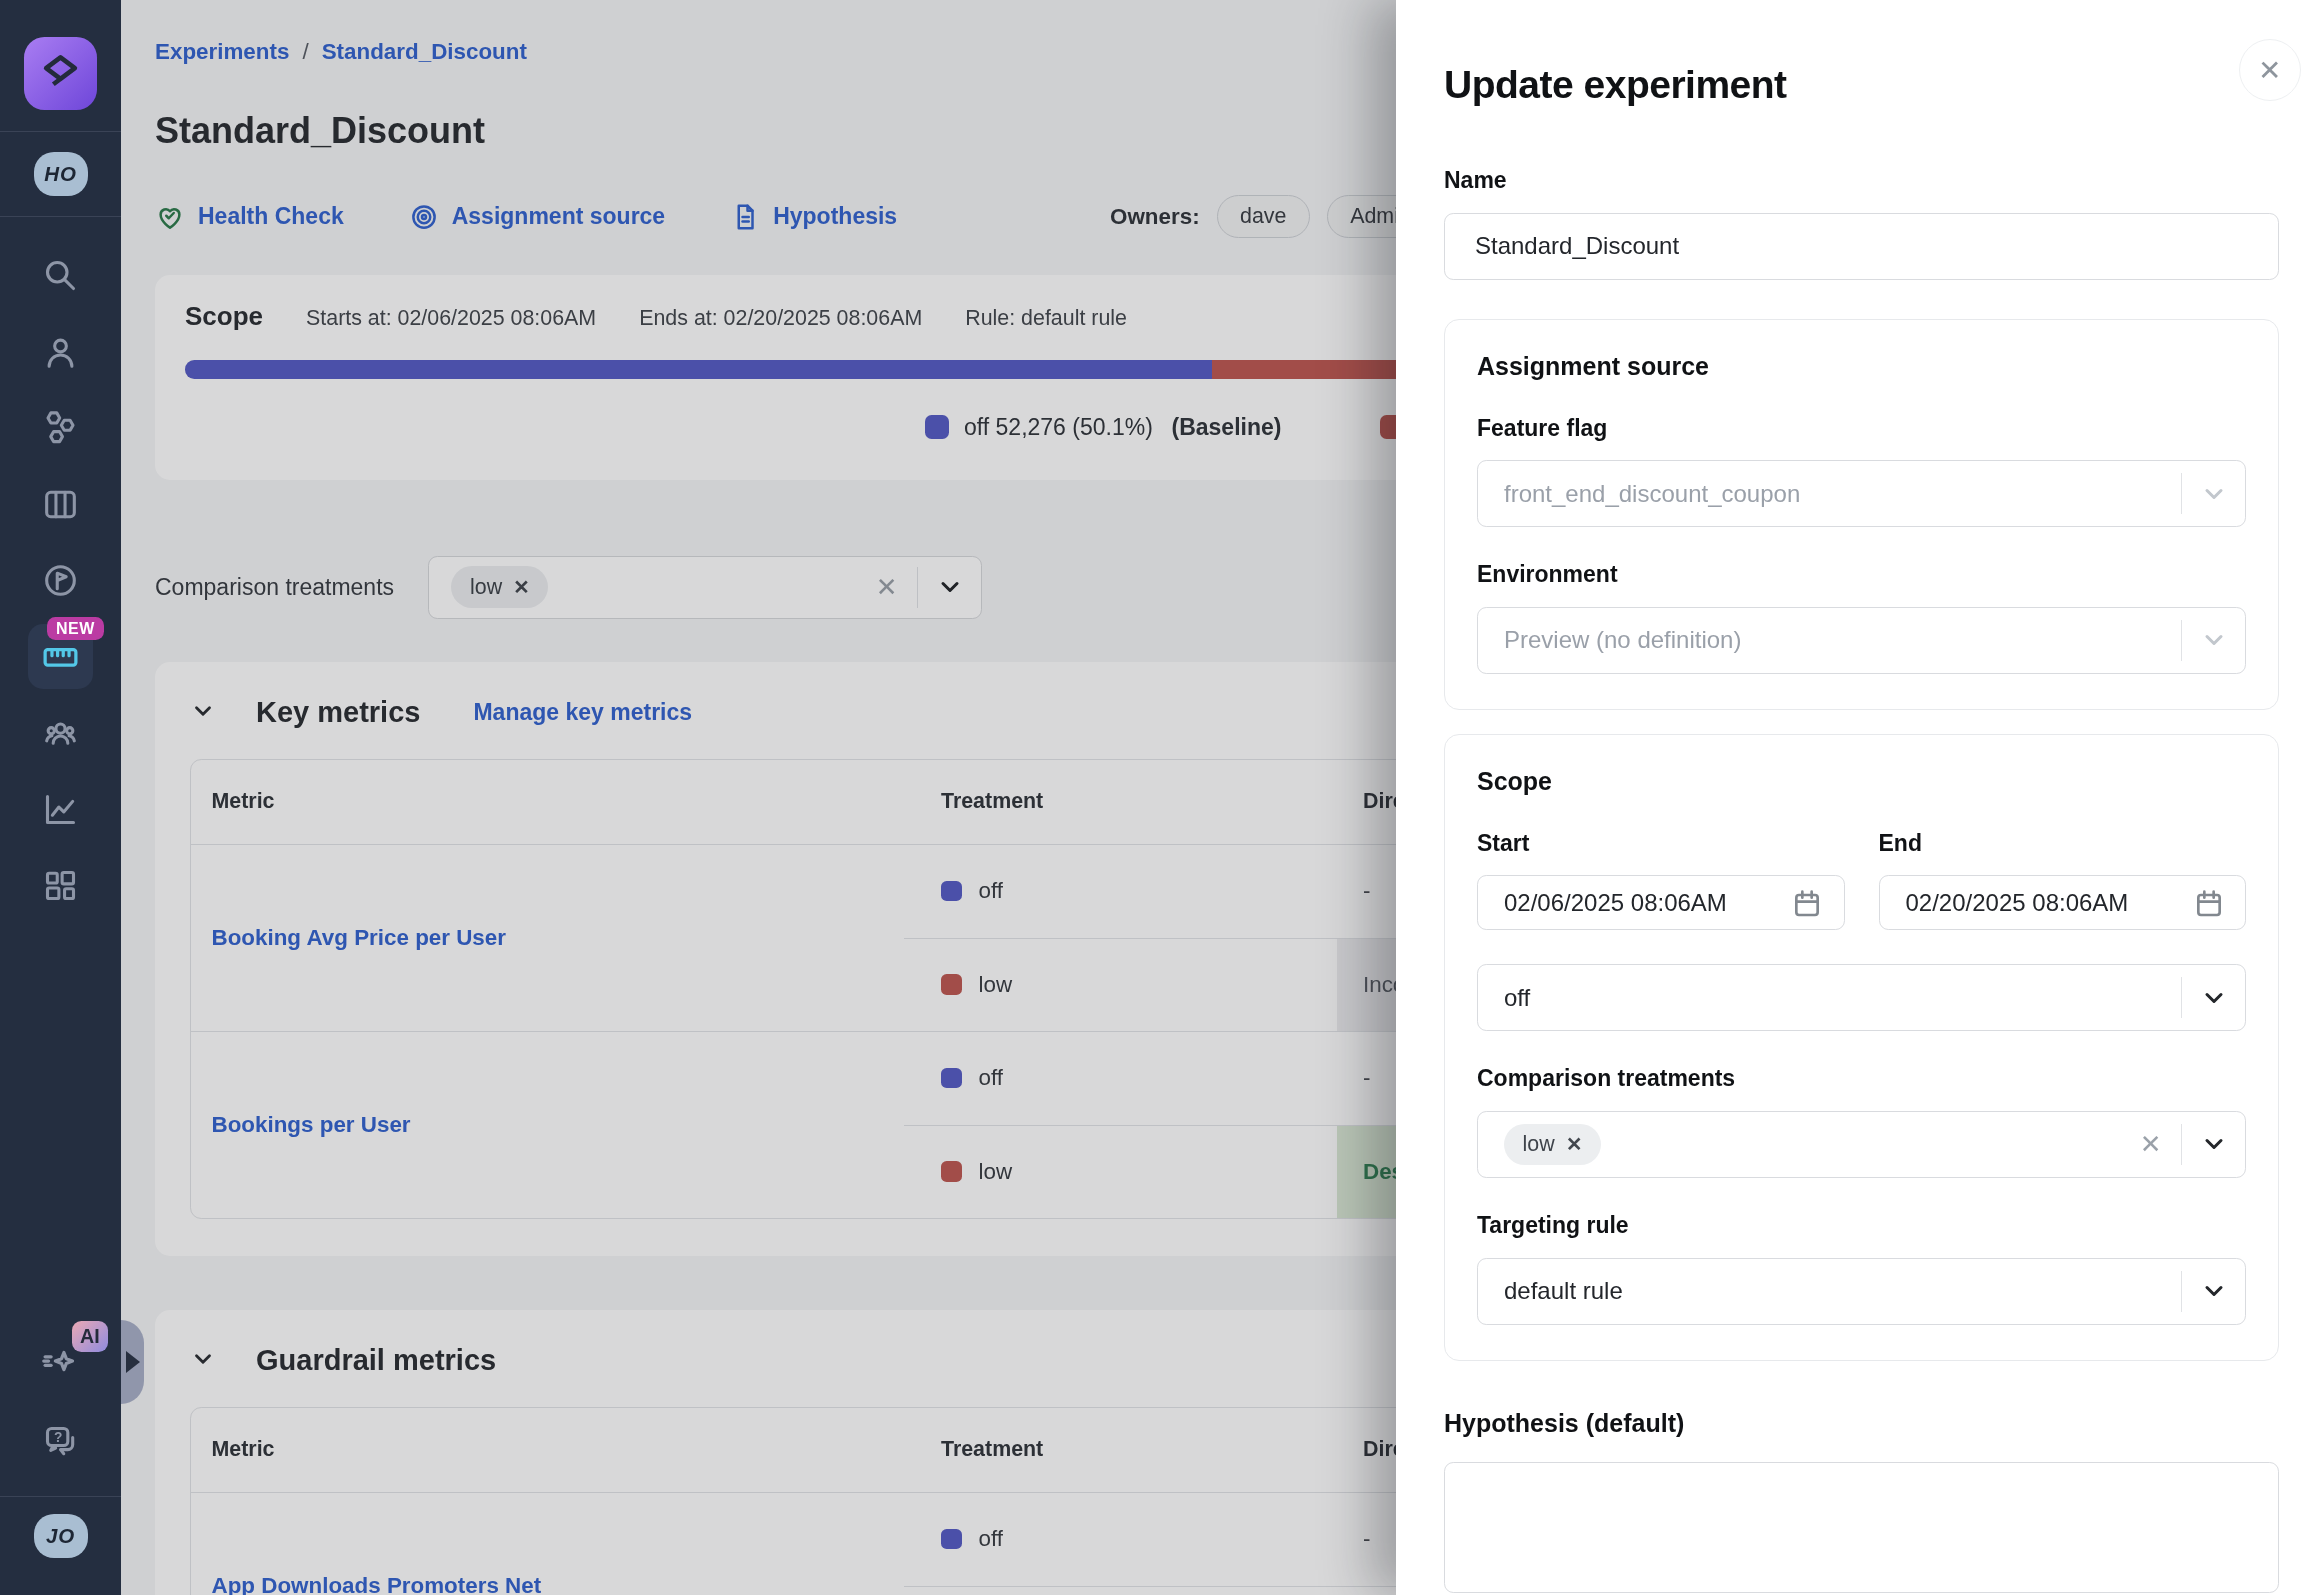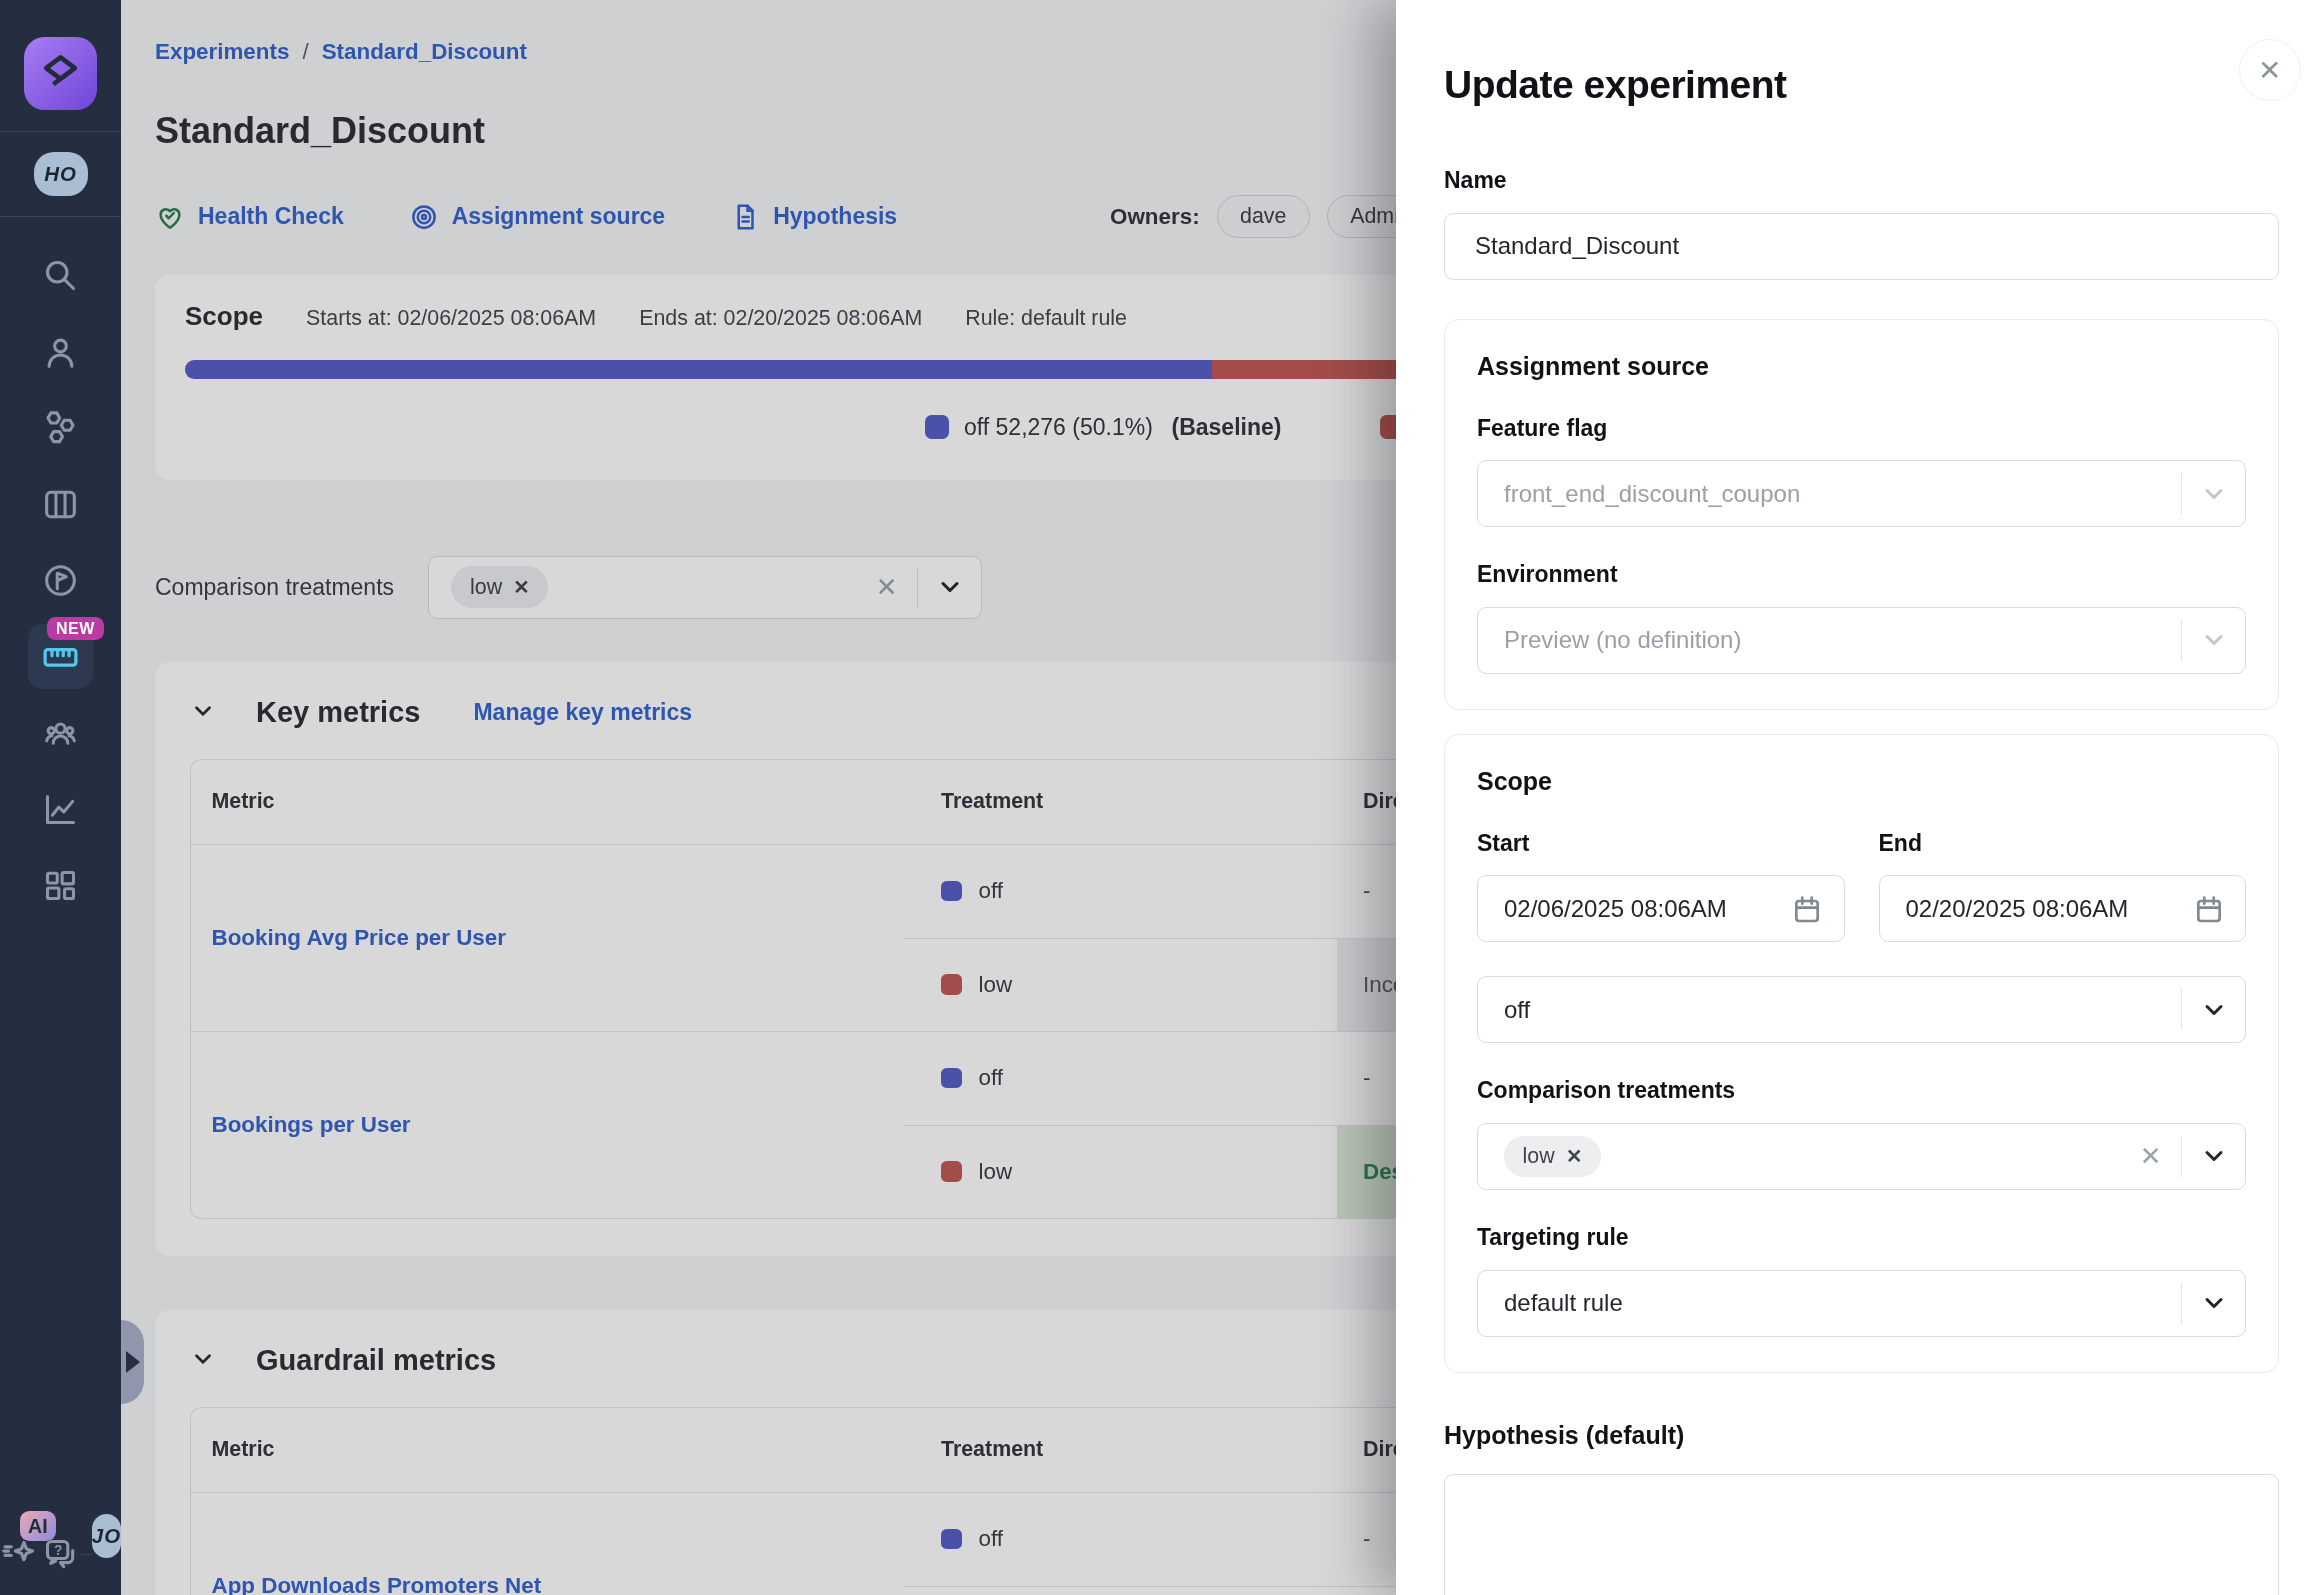--- a/index.html
+++ b/index.html
@@ -11,21 +11,21 @@
   .sidebar { position:absolute; left:0; top:0; width:121px; height:100%; background:#242e40; z-index:40; display:flex; flex-direction:column; align-items:center; }
   .logo { margin-top:37px; width:73px; height:73px; border-radius:20.5px; background:linear-gradient(135deg,#a97df2,#6e46d9); display:flex; align-items:center; justify-content:center; }
   .sb-divider { width:121px; height:0.9px; background:#3a4356; margin:20.5px 0; }
   .org-badge,.user-badge { width:54px; height:44px; border-radius:20px; background:#a9bed2; color:#1d2634; font-weight:bold; font-size:20.5px; display:flex; align-items:center; justify-content:center; letter-spacing:0.9px;font-style:italic; }
   .icon-btn { width:65px; height:65px; display:flex; align-items:center; justify-content:center; border-radius:15px; margin:5.6px 0; position:relative; }
   .icon-btn svg { stroke:#8d95a6; fill:none; stroke-width:1.9; stroke-linecap:round; stroke-linejoin:round; }
   .icon-btn.active { background:#2d3950; }
   .icon-btn.active svg { stroke:#53c8e8; }
   .new-badge { position:absolute; top:-7.5px; right:-11.2px; background:#bb3ba3; color:#ffffff; font-size:16px; font-weight:bold; padding:2.8px 9.3px; border-radius:8.4px; letter-spacing:0.5px; }
   .ai-badge { position:absolute; top:-11.2px; right:-15px; background:linear-gradient(135deg,#eba9b4,#8f8bdf); color:#242b3a; font-size:19.6px; font-weight:bold; padding:3.7px 8.4px; border-radius:9.3px; }
-  .sb-bottom { position:absolute; bottom:0; left:0; width:121px; display:flex; flex-direction:row; align-items:center;margin-top:24px; }
+  .sb-bottom { position:absolute; bottom:0; left:0; width:121px; display:flex; flex-direction:column; align-items:center;margin-top:24px; }
   .sb-bottom .sb-divider { margin:17px 0; }
   .sb-bottom .user-badge { margin-bottom:37px; }
 
   
   .handle { position:absolute; left:121px; top:1320px; width:23px; height:84px; background:#9096ab; border-radius:0 43px 43px 0; z-index:45; display:flex; align-items:center; justify-content:center; }
   .handle .tri { width:0; height:0; border-top:11.2px solid transparent; border-bottom:11.2px solid transparent; border-left:14px solid #272f3f; margin-left:1.9px; }
 
   
   .main { position:absolute; left:121px; top:0; right:0; bottom:0; background:#f5f6f7; overflow:hidden; }
   .content { position:relative; width:2144px; padding:39px 0 0 34px; }
@@ -97,21 +97,21 @@
   .d-card { margin-top:39px; border:1.4px solid #e7e9ec; border-radius:15px; padding:32px 32px 35px 32px; width:835px; }
   .d-card + .d-card { margin-top:24px; }
   .d-card-title { font-size:25px; font-weight:bold; color:#101215; margin-bottom:34px; }
   .group { margin-top:34px; }
   .group:first-of-type { margin-top:0; }
   .d-select { position:relative; width:100%; height:67px; border:1.4px solid #d9dbdf; border-radius:9.3px; background:#fff; display:flex; align-items:center; padding:0 149px 0 26px; font-size:24px; color:#23262b; }
   .d-select.disabled { color:#9aa0a9; }
   .d-select .sb-controls { right:0; }
   .d-select.disabled .sb-chev svg { stroke:#c2c7cd; }
   .dates { display:grid; grid-template-columns:1fr 1fr; column-gap:34px; }
-  .date-input { height:67px; border:1.4px solid #d9dbdf; border-radius:9.3px; display:flex; align-items:center; justify-content:space-between; padding:0 20.5px 0 26px; font-size:24px; color:#23262b; background:#fff; }
+  .date-input { height:55px; border:1.4px solid #d9dbdf; border-radius:9.3px; display:flex; align-items:center; justify-content:space-between; padding:0 20.5px 0 26px; font-size:24px; color:#23262b; background:#fff; }
   .date-input svg { stroke:#82888f; stroke-width:2; fill:none; stroke-linecap:round; stroke-linejoin:round; }
   .hyp-head { margin-top:48px; font-size:25px; font-weight:bold; color:#101215; }
   .hyp-area { margin-top:24px; width:835px; height:131px; border:1.4px solid #d9dbdf; border-radius:9.3px; background:#fff; }
 </style>
 </head>
 <body>
 
 <div class="app">
 
   <aside class="sidebar">

